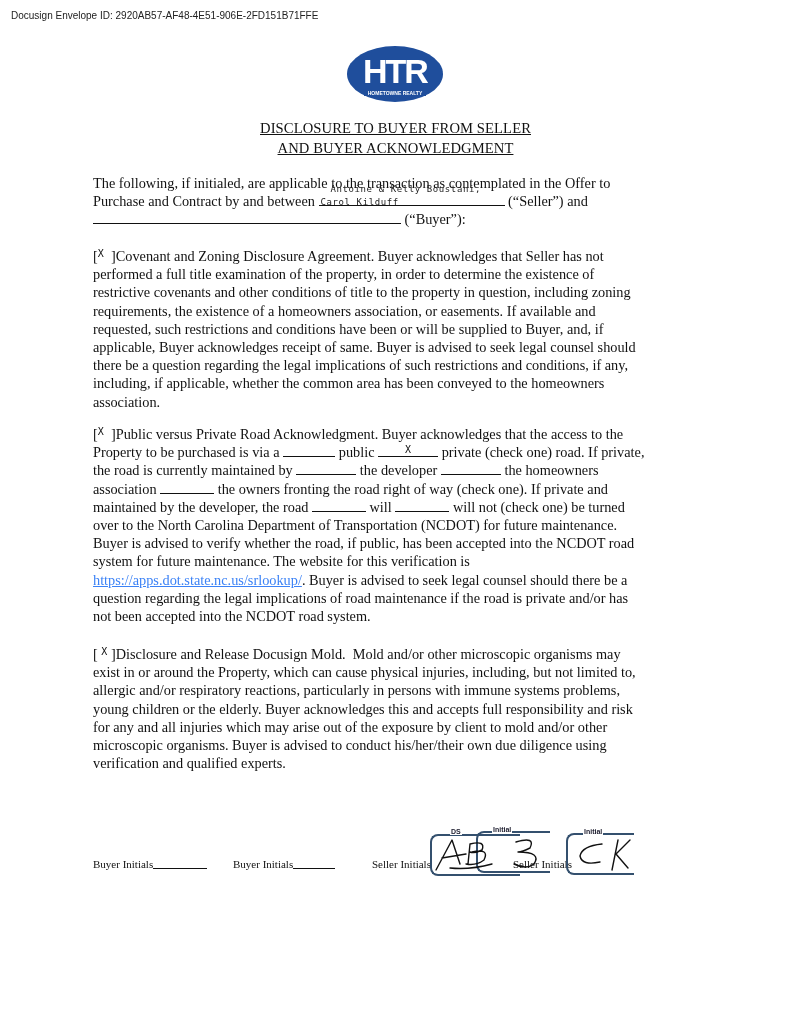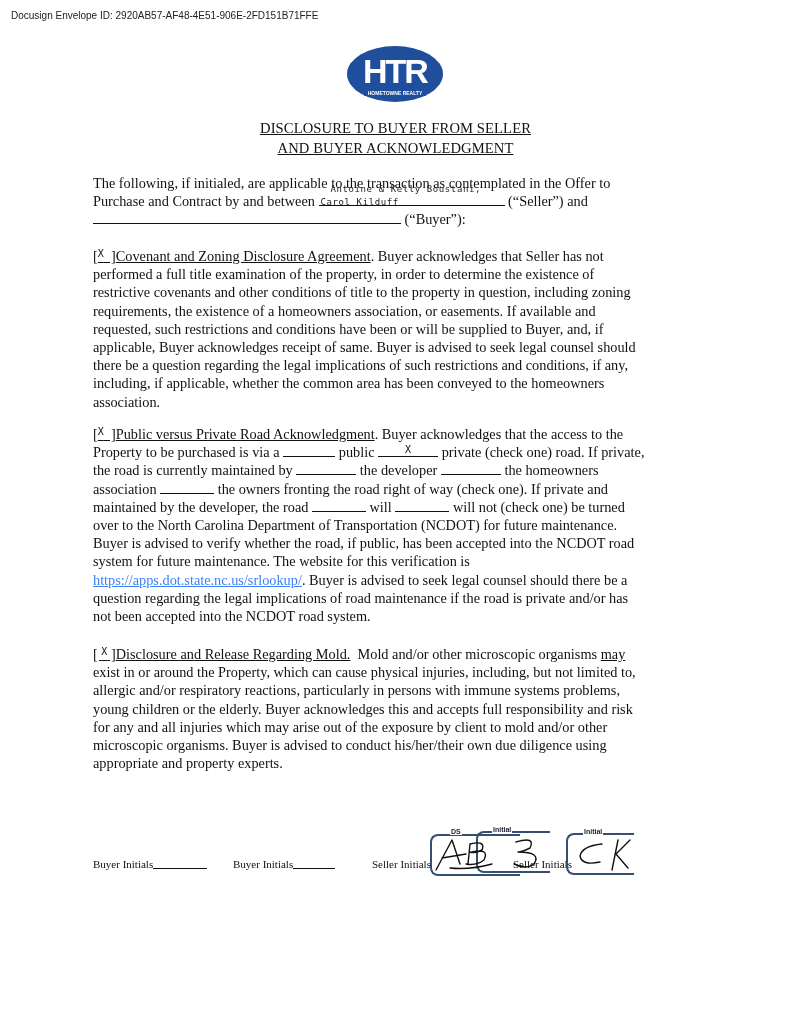--- a/index.html
+++ b/index.html
@@ -3,21 +3,21 @@
 <meta charset="utf-8">
 <style>
   html, body { margin: 0; padding: 0; background: #ffffff; }
   body { width: 791px; height: 1024px; position: relative; overflow: hidden; color: #111; }
   .envelope-id { position: absolute; left: 11px; top: 10px; font-family: "Liberation Sans", sans-serif; font-size: 10px; color: #222; }
   .logo { position: absolute; left: 346px; top: 45px; width: 98px; height: 58px; }
   .title { position: absolute; left: 0; width: 791px; text-align: center; font-family: "Liberation Serif", serif; font-size: 14.6px; letter-spacing: 0.1px; text-decoration: underline; }
   .t1 { top: 120px; } .t2 { top: 140px; }
   .doc { position: absolute; left: 93px; width: 600px; font-family: "Liberation Serif", serif; font-size: 14.3px; line-height: 18.2px; }
   .line { white-space: nowrap; height: 18.2px; position: relative; }
-  .u { text-decoration: underline; }
+  .u { }
   .blank { display: inline-block; border-bottom: 1px solid #111; height: 13px; vertical-align: baseline; position: relative; }
   .xmark { font-family: "DejaVu Sans Mono", monospace; font-size: 10px; position: relative; top: -4px; }
   .typed { font-family: "DejaVu Sans Mono", monospace; font-size: 9px; color: #222; position: absolute; letter-spacing: 0.6px; }
   .link { color: #3b82f6; text-decoration: underline; }
   .sigrow { position: absolute; top: 858px; left: 93px; font-family: "Liberation Serif", serif; font-size: 11px; white-space: nowrap; }
   .sigrow span { position: absolute; }
   .ds-box { position: absolute; border: 2px solid #34506e; border-right: none; border-radius: 8px 0 0 8px; }
   .ds-label { position: absolute; font-family: "Liberation Sans", sans-serif; font-size: 7px; font-weight: bold; color: #223; background: #fff; padding: 0 1px; }
 </style>
 </head>
@@ -83,28 +83,28 @@
   <div class="line">system for future maintenance.  The website for this verification is</div>
   <div class="line">
     <span class="link">https://apps.dot.state.nc.us/srlookup/</span><span>. Buyer is advised to seek legal counsel should there be a</span>
   </div>
   <div class="line">question regarding the legal implications of road maintenance if the road is private and/or has</div>
   <div class="line">not been accepted into the NCDOT road system.</div>
 </div>
 
 <div class="doc" style="top:645px;">
   <div class="line">
-    <span class="u">[&nbsp;<span class="xmark">X</span>&nbsp;]<span>Disclosure and Release Regarding Mold.</span></span><span style="white-space:pre;">  Mold and/or other microscopic organisms </span><span class="u">may</span>
+    <span class="u">[&nbsp;<span class="xmark">X</span>&nbsp;]<span>Disclosure and Release Docusign Mold.</span></span><span style="white-space:pre;">  Mold and/or other microscopic organisms </span><span class="u">may</span>
   </div>
   <div class="line">exist in or around the Property, which can cause physical injuries, including, but not limited to,</div>
   <div class="line">allergic and/or respiratory reactions, particularly in persons with immune systems problems,</div>
   <div class="line">young children or the elderly.  Buyer acknowledges this and accepts full responsibility and risk</div>
   <div class="line">for any and all injuries which may arise out of the exposure by client to mold and/or other</div>
   <div class="line">microscopic organisms.  Buyer is advised to conduct his/her/their own due diligence using</div>
-  <div class="line">appropriate and property experts.</div>
+  <div class="line">verification and qualified experts.</div>
 </div>
 
 <div class="sigrow">
   <span style="left:0;"><span style="position:static;">Buyer Initials</span><span class="blank" style="width:54px; height:10px;"></span></span>
   <span style="left:140px;"><span style="position:static;">Buyer Initials</span><span class="blank" style="width:42px; height:10px;"></span></span>
   <span style="left:279px;">Seller Initials</span>
   <span style="left:420px;">Seller Initials</span>
 </div>
 
 <div class="ds-box" style="left:430px; top:834px; width:88px; height:38px;"></div>

